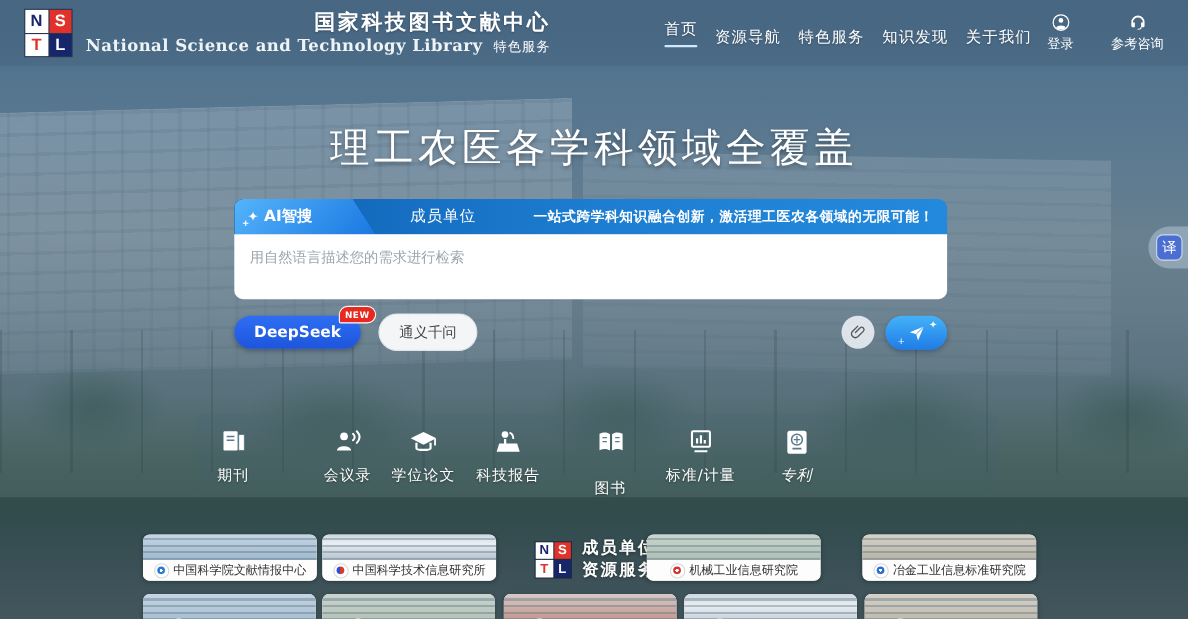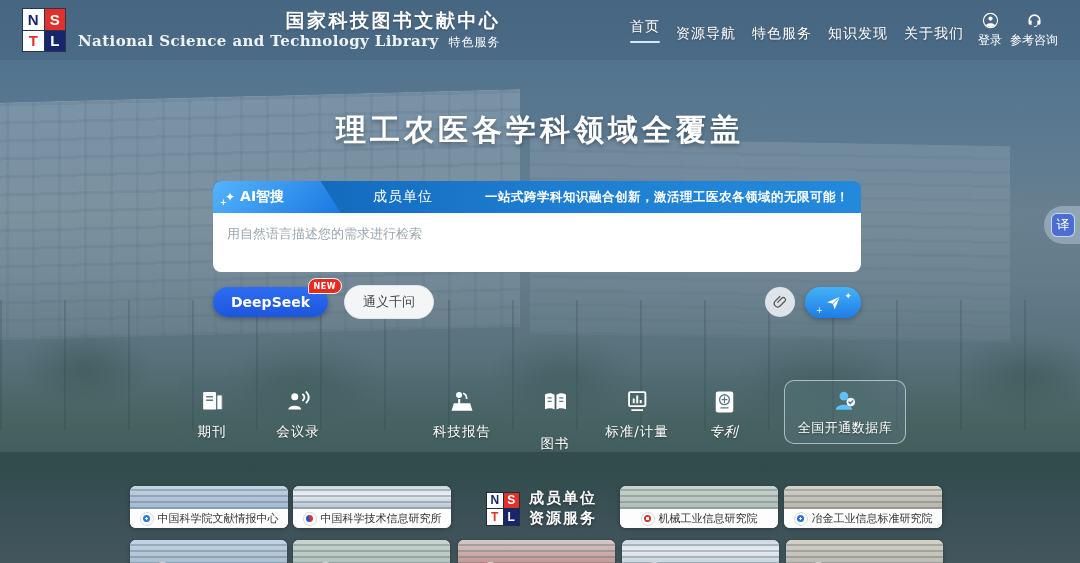--- a/index.html
+++ b/index.html
@@ -46,26 +46,26 @@
   .brand-text{margin-left:12px;color:#fff;text-align:right;}
   .brand-title{font-family:"DejaVu Serif","Liberation Serif",serif;font-weight:700;font-size:19px;
     letter-spacing:2.5px;line-height:1.15;text-shadow:0 1px 2px rgba(0,0,0,.25);}
   .brand-subrow{display:flex;align-items:flex-end;gap:10px;}
   .brand-sub{font-family:"DejaVu Serif","Liberation Serif",serif;font-weight:700;font-size:15px;
     color:#eef3f6;letter-spacing:.4px;}
   .brand-station{font-size:12px;color:#fff;letter-spacing:1px;position:relative;top:1px;}
   .nav{display:flex;align-items:flex-end;gap:16px;margin-left:auto;margin-right:14px;}
   .nav-item{color:#fff;font-size:14px;letter-spacing:1px;cursor:pointer;text-shadow:0 1px 2px rgba(0,0,0,.25);}
   .nav-item.active::after{content:"";display:block;height:2px;background:#cfe9ff;margin-top:5px;border-radius:1px;}
-  .hactions{display:flex;gap:8px;margin-right:22px;}
+  .hactions{display:flex;gap:34px;margin-right:22px;}
   .haction{display:flex;flex-direction:column;align-items:center;gap:3px;color:#fff;font-size:12px;cursor:pointer;}
   .haction svg{width:17px;height:17px;}
   
   .hero-title{position:absolute;left:0;top:110px;width:100%;text-align:center;color:#fff;
-    font-family:"DejaVu Serif","Liberation Serif",serif;font-weight:700;font-size:30px;
+    font-family:"DejaVu Serif","Liberation Serif",serif;font-weight:400;font-size:36px;
     letter-spacing:4px;text-shadow:0 2px 4px rgba(0,0,0,.35);z-index:4;}
   
   .search-panel{position:absolute;left:213px;top:181px;width:648px;z-index:6;}
   .tab-bar{height:32px;border-radius:8px 8px 0 0;display:flex;align-items:center;overflow:hidden;
     background:linear-gradient(90deg,#0f62b5,#1e7fd2 55%,#2389dc);}
   .tab-active{height:100%;min-width:96px;padding:0 20px 0 12px;display:flex;align-items:center;gap:5px;
     color:#fff;font-weight:700;font-size:14px;cursor:pointer;
     background:linear-gradient(135deg,#55b4fb,#1a78e2);
     clip-path:polygon(0 0,84% 0,100% 100%,0 100%);border-top-left-radius:8px;}
   .spark{position:relative;font-size:12px;font-style:normal;}
@@ -99,32 +99,32 @@
     justify-content:flex-end;padding-right:5px;box-sizing:border-box;cursor:pointer;}
   .translate-chip{width:24px;height:24px;border-radius:6px;background:#4a6fd0;color:#fff;font-size:13px;
     display:flex;align-items:center;justify-content:center;border:1px solid rgba(255,255,255,.7);box-sizing:border-box;}
   
   .res-panel{position:absolute;left:178px;top:376px;width:730px;height:70px;border-radius:10px;
     background:rgba(70,100,120,.14);z-index:3;}
   .res-item{position:absolute;top:388px;transform:translateX(-50%);display:flex;flex-direction:column;
     align-items:center;gap:7px;color:#fff;cursor:pointer;z-index:4;}
   .res-item .lbl{font-size:13.5px;letter-spacing:1px;text-shadow:0 1px 2px rgba(0,0,0,.4);white-space:nowrap;}
   .res-item svg{width:28px;height:28px;}
-  .r1{left:212px;align-items:flex-end;} .r2{left:298px;} .r3{left:385px;} .r4{left:462px;}
+  .r1{left:212px;align-items:flex-end;} .r2{left:316px;} .r3{left:385px;} .r4{left:462px;}
   .r5{left:555px;gap:19px;} .r6{left:637px;} .r7{left:724px;font-style:italic;}
   .res-box{position:absolute;left:845px;top:380px;transform:translateX(-50%);width:120px;height:62px;
     border:1px solid rgba(216,232,242,.65);border-radius:10px;background:rgba(140,170,190,.12);
     display:flex;flex-direction:column;align-items:center;justify-content:center;gap:5px;color:#fff;
     cursor:pointer;z-index:4;}
   .res-box .lbl{font-size:13px;letter-spacing:.5px;text-shadow:0 1px 2px rgba(0,0,0,.4);white-space:nowrap;}
   .res-box svg{width:26px;height:26px;}
   
   .mcard{position:absolute;top:486px;width:158px;height:42px;border-radius:6px;background:#fff;
     overflow:hidden;box-shadow:0 1px 4px rgba(0,0,0,.3);cursor:pointer;z-index:4;}
-  .mc1{left:130px;} .mc2{left:293px;} .mc3{left:620px;} .mc4{left:784px;}
+  .mc1{left:130px;} .mc2{left:293px;} .mc3{left:588px;} .mc4{left:784px;}
   .bimg{position:relative;height:23px;background:linear-gradient(180deg,#ccd8e1 0%,#e9eef2 35%,#b4c3cf 100%);}
   .bimg::after{content:"";position:absolute;inset:0;
     background:repeating-linear-gradient(0deg,rgba(92,112,128,.40) 0 2px,transparent 2px 6px);}
   .tint-green{background:linear-gradient(180deg,#c9d4cd,#aebfb4);}
   .tint-red{background:linear-gradient(180deg,#d5c9c6,#c08a80);}
   .tint-tan{background:linear-gradient(180deg,#d6d2c8,#b8b3a6);}
   .tint-blue{background:linear-gradient(180deg,#c4d5e4,#9fb9cd);}
   .mlabel{height:19px;display:flex;align-items:center;justify-content:center;gap:4px;background:#fdfdfd;
     font-size:11px;color:#333;white-space:nowrap;}
   .emb{width:14px;height:14px;border-radius:50%;background:#fff;border:1px solid #d5d8da;
@@ -249,20 +249,28 @@
 
   <div class="res-item r2">
     <svg viewBox="0 0 24 24">
       <circle cx="9" cy="7.5" r="3" fill="#fff"></circle>
       <path d="M3.5 18.5c0-4.5 11-4.5 11 0z" fill="#fff"></path>
       <path d="M16 5.5q2.6 2.5 0 5M19 3.5q4.2 4.5 0 9" fill="none" stroke="#fff" stroke-width="1.6" stroke-linecap="round"></path>
     </svg>
     <span class="lbl">会议录</span>
   </div>
 
+  <div class="res-item r3">
+    <svg viewBox="0 0 24 24">
+      <path d="M12 4L2 9l10 5 10-5z" fill="#fff"></path>
+      <path d="M6.5 12.5v4.2c0 1.8 11 1.8 11 0v-4.2" fill="none" stroke="#fff" stroke-width="1.7"></path>
+      <path d="M21 9.5v5" stroke="#fff" stroke-width="1.4"></path>
+    </svg>
+    <span class="lbl">学位论文</span>
+  </div>
 
   <div class="res-item r4">
     <svg viewBox="0 0 24 24">
       <circle cx="9.5" cy="6" r="2.6" fill="#fff"></circle>
       <path d="M13 4.5q3 1 3 5" fill="none" stroke="#fff" stroke-width="1.5"></path>
       <path d="M5 13h14l2 6.5H3z" fill="#fff"></path>
       <rect x="8.7" y="9.5" width="1.8" height="4" fill="#fff"></rect>
     </svg>
     <span class="lbl">科技报告</span>
   </div>
@@ -288,29 +296,20 @@
   <div class="res-item r7">
     <svg viewBox="0 0 24 24">
       <rect x="4.5" y="3" width="15" height="18" rx="2" fill="#fff"></rect>
       <circle cx="12" cy="10" r="4.2" fill="none" stroke="#5b7a8c" stroke-width="1.2"></circle>
       <path d="M12 7.2v5.6M9.5 10h5" stroke="#5b7a8c" stroke-width="1"></path>
       <path d="M8.5 17h7" stroke="#5b7a8c" stroke-width="1.2"></path>
     </svg>
     <span class="lbl">专利</span>
   </div>
 
-  <div class="res-box">
-    <svg viewBox="0 0 24 24">
-      <circle cx="11" cy="7.5" r="4" fill="#5fc0f5"></circle>
-      <path d="M3.5 20c0-6 15-6 15 0z" fill="#5fc0f5"></path>
-      <circle cx="17.3" cy="13" r="3.6" fill="#eef4f8" stroke="#fff" stroke-width="0.8"></circle>
-      <path d="M15.6 13l1.3 1.3 2.2-2.4" fill="none" stroke="#5a6b75" stroke-width="1.3" stroke-linecap="round"></path>
-    </svg>
-    <span class="lbl">全国开通数据库</span>
-  </div>
 
   <div class="mcard mc2">
     <div class="bimg"></div>
     <div class="mlabel">
       <span class="emb emb-redblue"></span>
       <span>中国科学技术信息研究所</span>
     </div>
   </div>
   <div class="mcard mc1">
     <div class="bimg tint-blue"></div>

